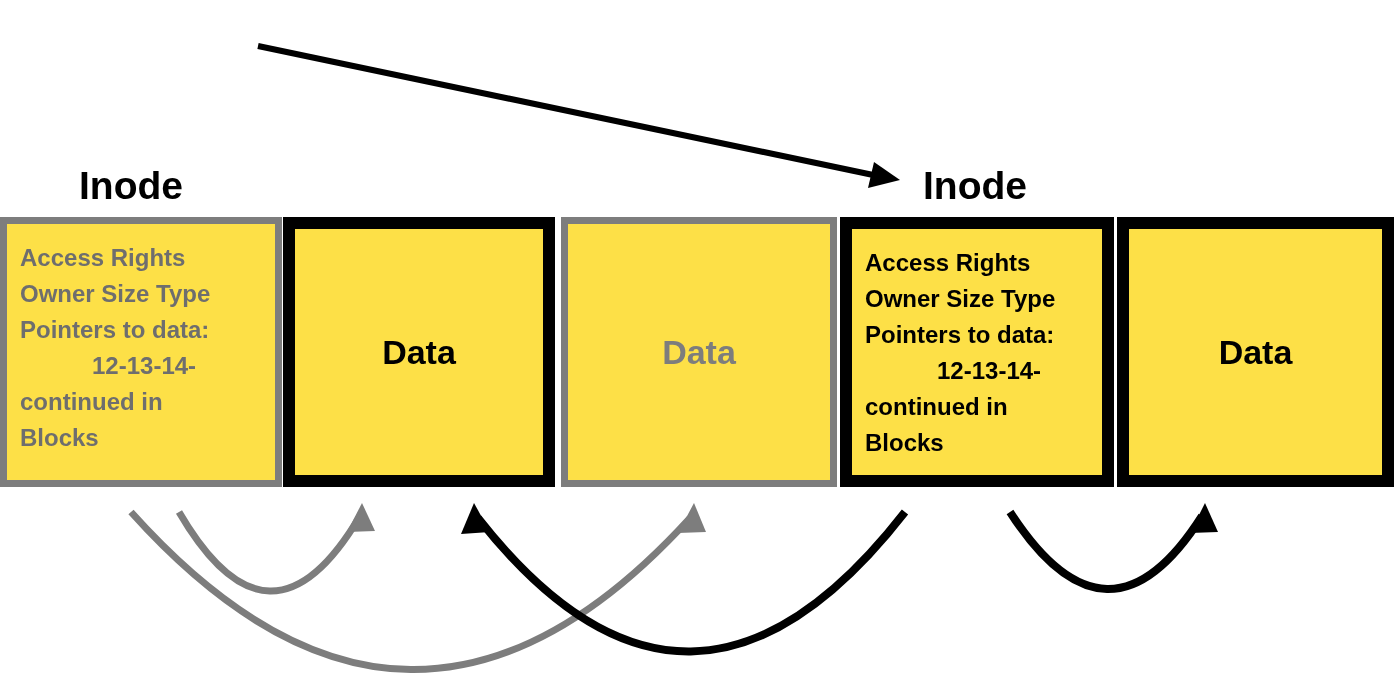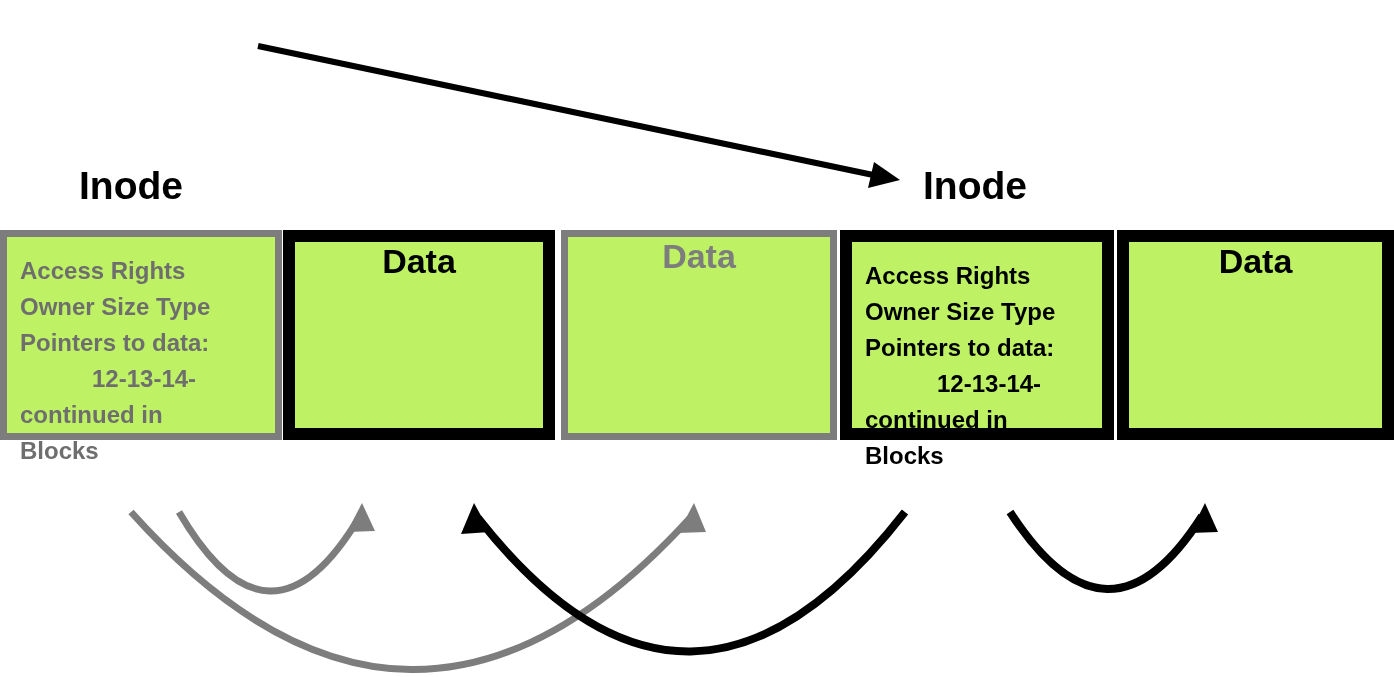--- a/index.html
+++ b/index.html
@@ -22,39 +22,39 @@
   .inode-label{
     top:164px;
     font-size:39px;
     white-space:nowrap;
   }
   #inode-label-left{left:79px;}
   #inode-label-right{left:923px;}
 
   .box{
     position:absolute;
-    top:230px;height:210px;
+    top:217px;height:270px;
     box-sizing:border-box;
-    background:#bef264;
+    background:#fde047;
   }
   .box.black{border:12px solid #000000;}
   .box.gray{border:7px solid #7d7d7d;}
 
   .inode-box{
     padding:16px 12px 0 13px;
     font-size:24px;
     line-height:36px;
   }
   .inode-box.gray{color:#6e6e6e;}
   .inode-box .line{white-space:nowrap;overflow:hidden;}
   .inode-box .line.indent{padding-left:72px;}
 
   .data-box{
     display:flex;
-    align-items:flex-start;
+    align-items:center;
     justify-content:center;
     font-size:34px;
   }
   .data-box.graytext{color:#7d7d7d;}
 
   #overlay{
     position:absolute;
     left:0;top:0;width:1394px;height:677px;
     pointer-events:none;
   }

